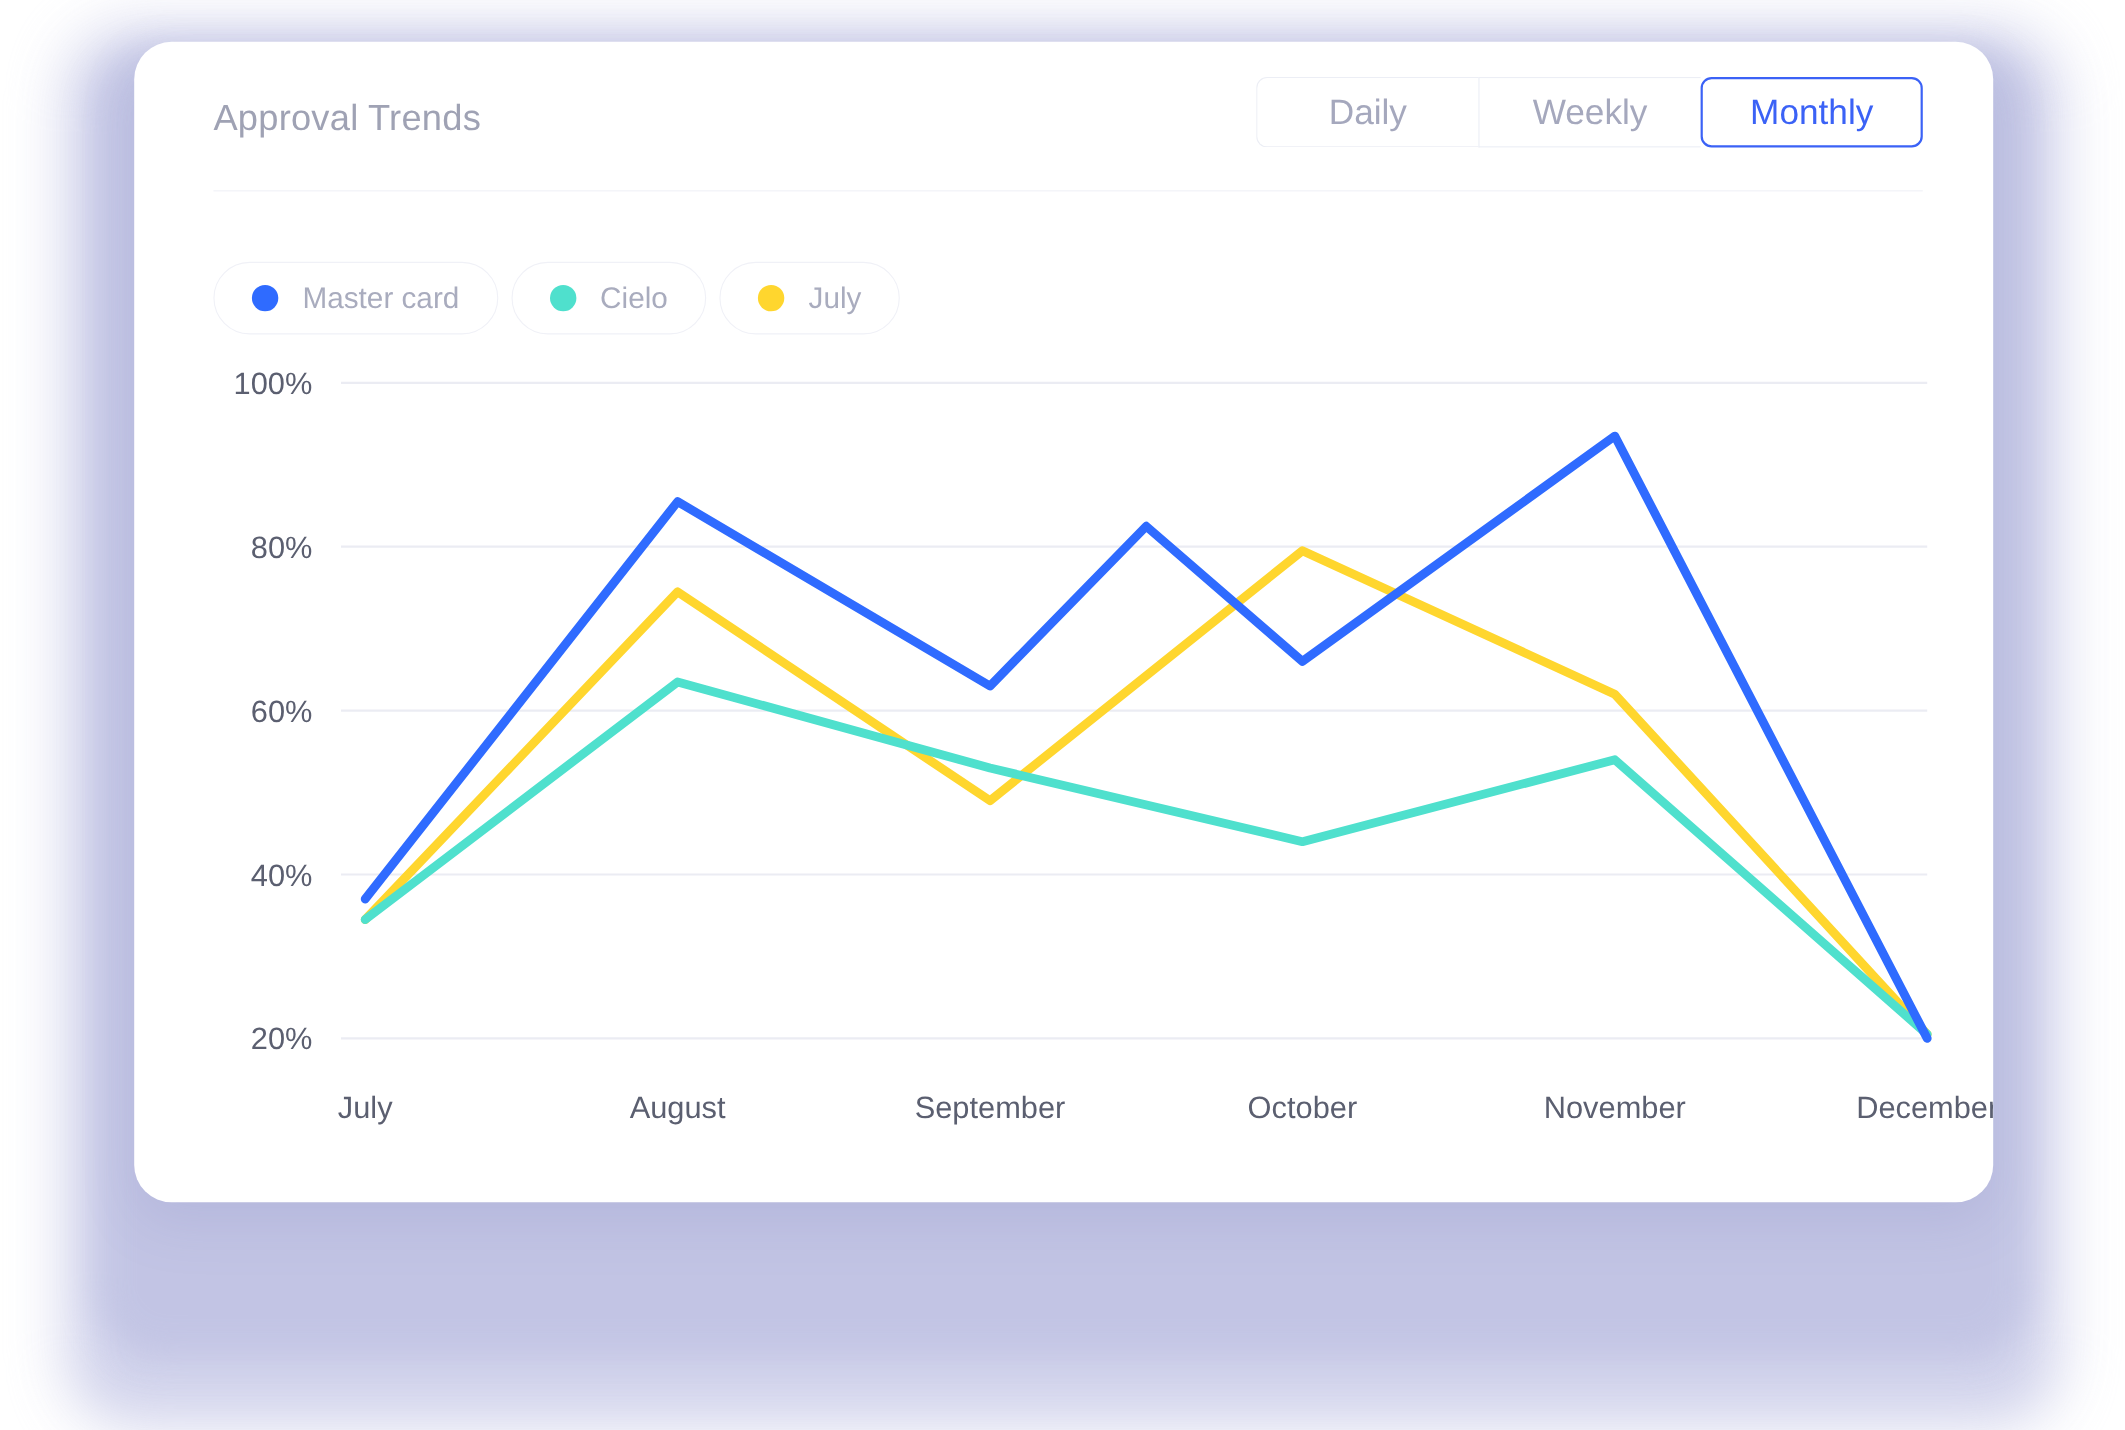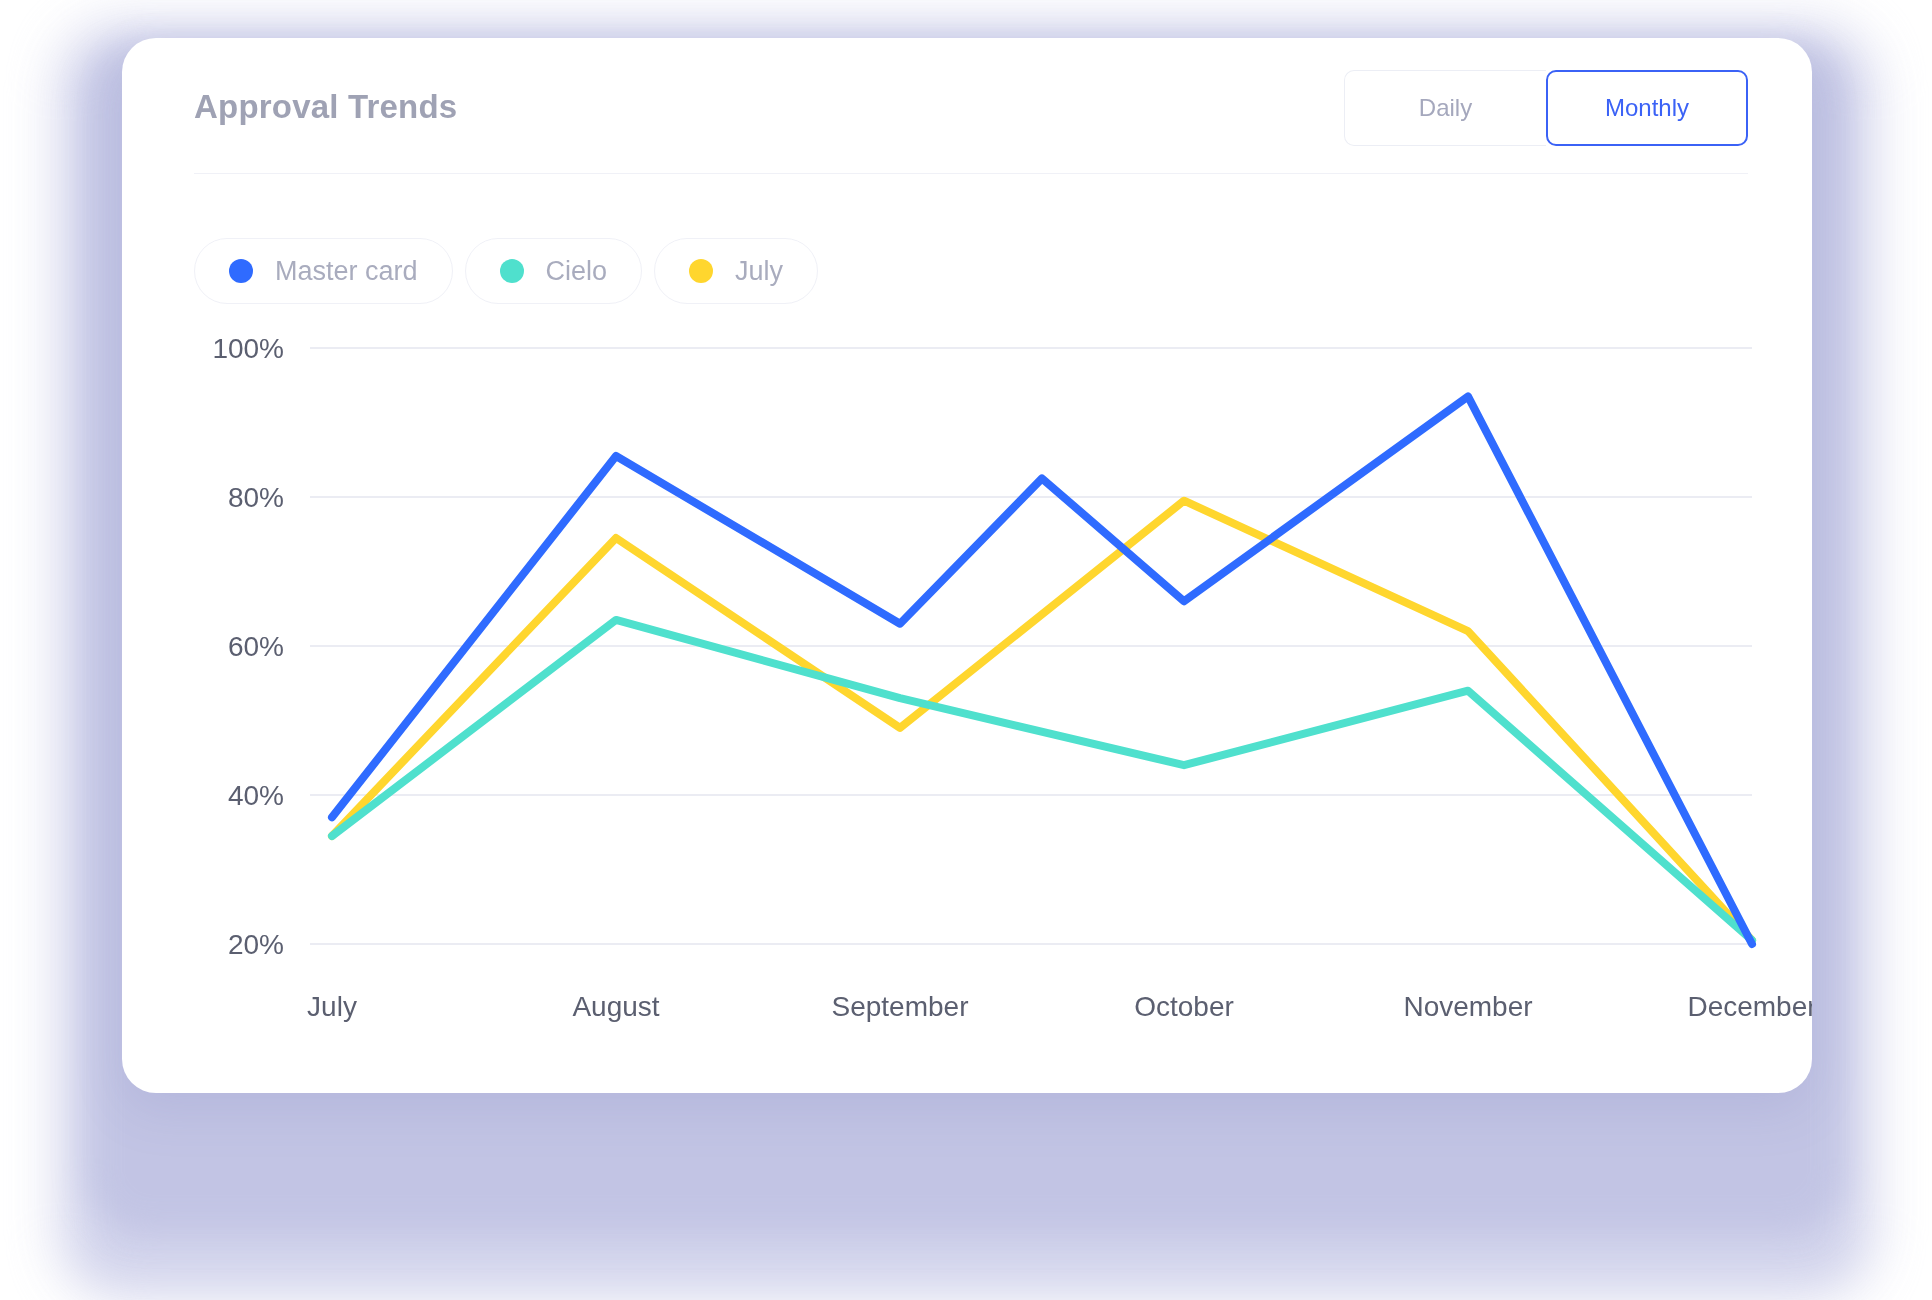--- a/index.html
+++ b/index.html
@@ -55,39 +55,39 @@
   .card-header {
     position: relative;
     height: 140px;
   }
   .card-title {
     position: absolute;
     left: 72px;
     top: 50px;
     font-size: 33px;
     color: #9fa2b4;
-    font-weight: 700;
+    font-weight: 400;
     letter-spacing: .2px;
     white-space: nowrap;
   }
 
   .segmented {
     position: absolute;
     right: 64px;
     top: 32px;
     display: flex;
     align-items: stretch;
   }
   .seg-btn {
     min-width: 202px;
-    height: 76px;
+    height: 64px;
     display: flex;
     align-items: center;
     justify-content: center;
-    font-size: 24px;
+    font-size: 32px;
     color: #a5a8bd;
     background: #ffffff;
     border: 1px solid #eceef5;
     border-right: none;
     cursor: pointer;
     user-select: none;
   }
   .seg-btn:first-child  { border-radius: 10px 0 0 10px; }
   .seg-btn:last-child   { border-right: 1px solid #eceef5; border-radius: 0 10px 10px 0; }
   .seg-btn.active {
@@ -160,20 +160,21 @@
   <div class="shadow-slab"></div>
   <div class="shadow-slab s2"></div>
 
   <div class="card">
 
     <div class="card-header">
       <div class="card-title">Approval Trends</div>
 
       <div class="segmented">
         <div class="seg-btn">Daily</div>
+        <div class="seg-btn">Weekly</div>
         <div class="seg-btn active" style="color: rgb(59, 98, 246); border-color: rgb(59, 98, 246);">Monthly</div>
       </div>
 
       <div class="header-rule"></div>
     </div>
 
     <div class="legend">
       <div class="legend-chip">
         <span class="legend-dot" style="background: rgb(47, 107, 255);"></span>
         <span class="legend-label">Master card</span>

